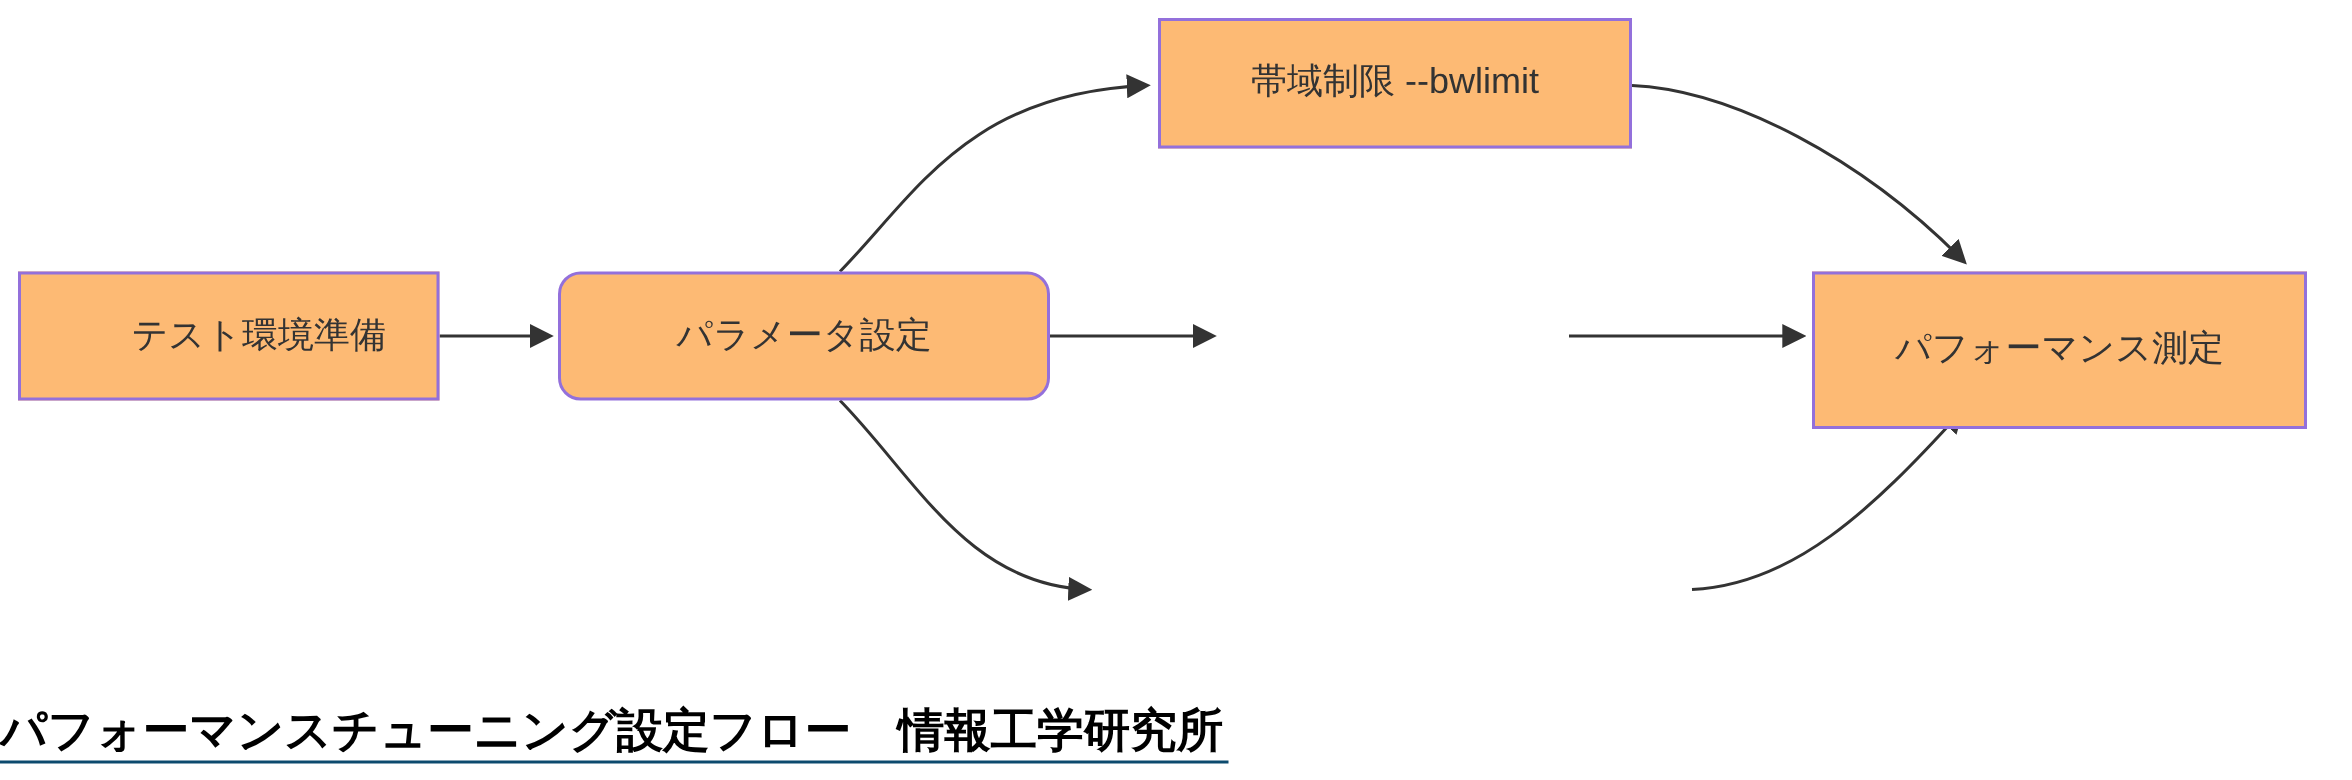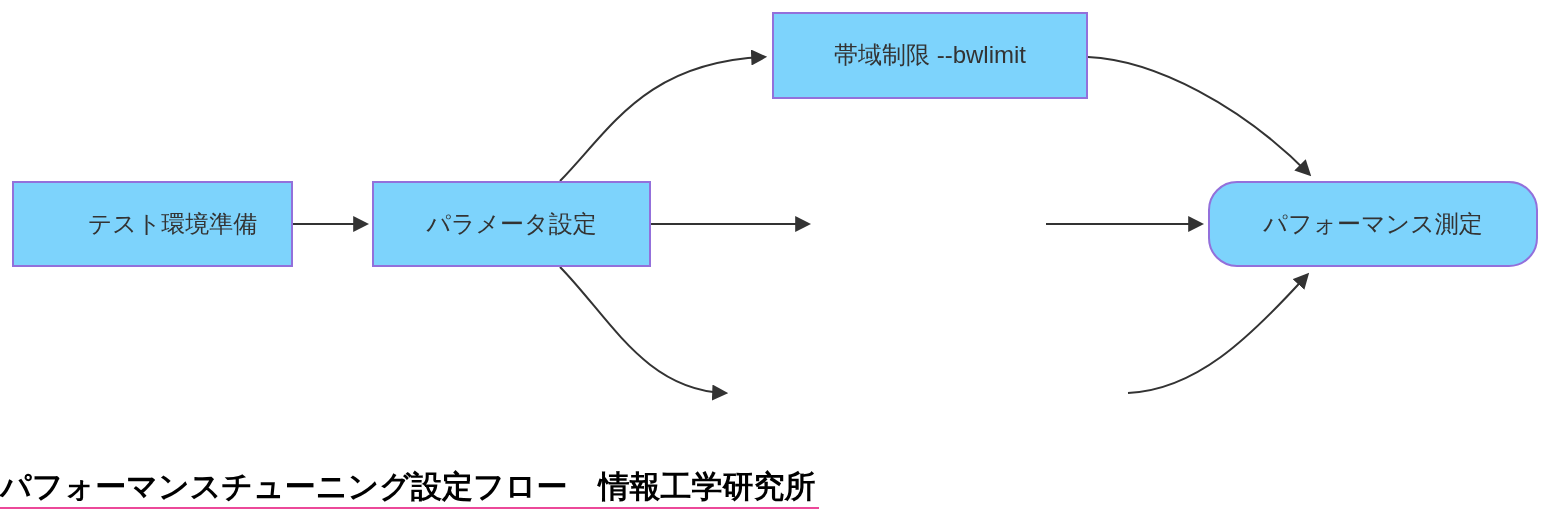--- a/index.html
+++ b/index.html
@@ -17,47 +17,47 @@
   }
   .edges-layer {
     position: absolute;
     left: 0; top: 0;
     width: 1568px;
     height: 520px;
     pointer-events: none;
   }
   .node {
     position: absolute;
-    background: #7dd3fc;
+    background: #fdba74;
     border: 2px solid #9370DB;
     box-sizing: border-box;
     display: flex;
     align-items: center;
     justify-content: center;
     color: #333333;
     font-size: 24px;
     line-height: 1.2;
     text-align: center;
     white-space: nowrap;
   }
   .node-a { left: 12px;   top: 181px; width: 281px; height: 86px; padding-left: 40px; }
-  .node-b { left: 372px;  top: 181px; width: 279px; height: 86px; }
+  .node-b { left: 372px;  top: 181px; width: 328px; height: 86px; border-radius: 15px; }
   .node-c { left: 772px;  top: 12px;  width: 316px; height: 87px; }
   .node-d { left: 815px;  top: 181px; width: 231px; height: 86px; }
   .node-e { left: 732px;  top: 349px; width: 396px; height: 88px; }
-  .node-f { left: 1208px; top: 181px; width: 330px; height: 86px; border-radius: 29px; }
+  .node-f { left: 1208px; top: 181px; width: 330px; height: 105px; }
   .caption {
     position: absolute;
     left: 0px;
     top: 467px;
     font-size: 31px;
     font-weight: bold;
     color: #000000;
     line-height: 40px;
-    border-bottom: 2px solid #ec4899;
+    border-bottom: 2px solid #0c4a6e;
     padding-right: 4px;
     white-space: nowrap;
   }
   path.edge, line.edge {
     stroke: #333333;
     stroke-width: 2px;
     fill: none;
   }
 </style>
 </head>

